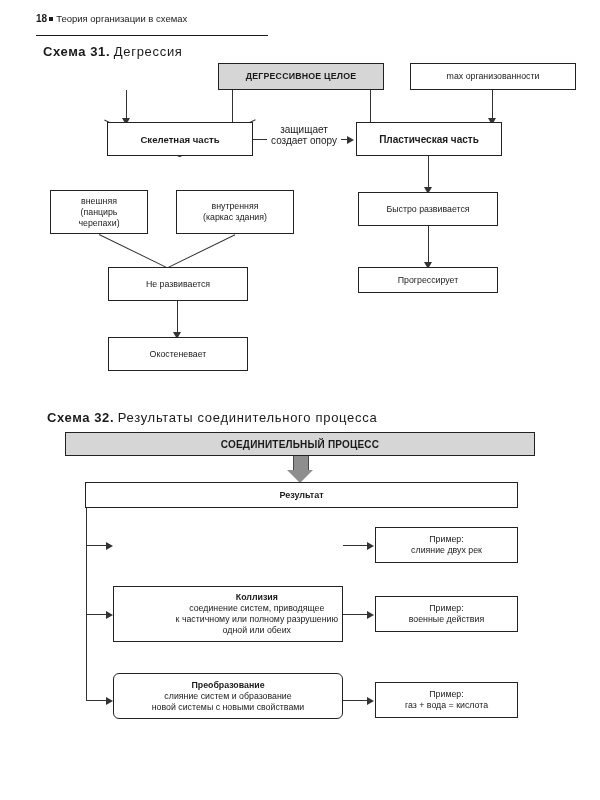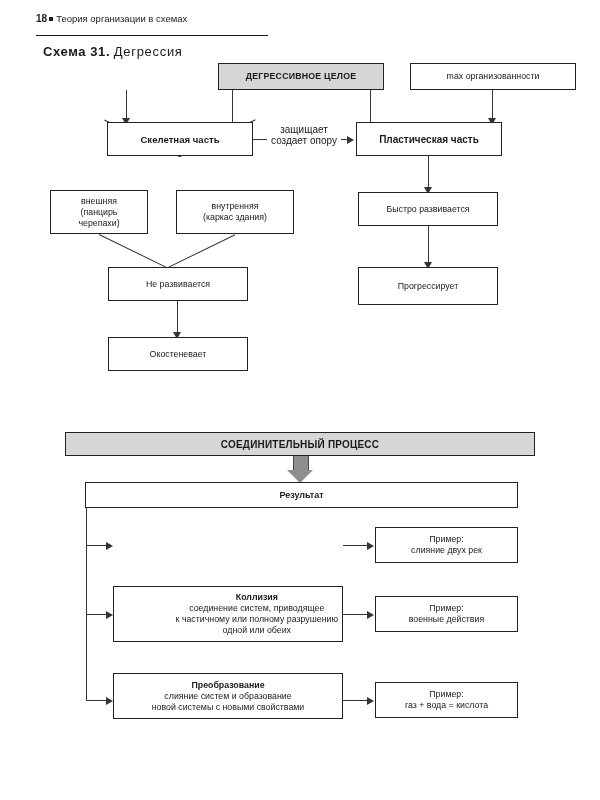--- a/index.html
+++ b/index.html
@@ -227,22 +227,26 @@
   <div class="node" style="left:108px; top:337px; width:140px; height:34px;">Окостеневает</div>
 
   <div class="ln v" style="left:428px; top:156px; height:36px;"></div>
   <div class="arrowhead down" style="left:424px; top:187px;"></div>
 
   <div class="node" style="left:358px; top:192px; width:140px; height:34px;">Быстро развивается</div>
 
   <div class="ln v" style="left:428px; top:226px; height:41px;"></div>
   <div class="arrowhead down" style="left:424px; top:262px;"></div>
 
-  <div class="node" style="left:358px; top:267px; width:140px; height:38px;">Прогрессирует</div>
-
+  <div class="node" style="left:358px; top:267px; width:140px; height:26px;">Прогрессирует</div>
+
+  <div class="caption" id="caption-32">
+    <span class="cap-num">Схема 32.</span>
+    <span class="cap-txt">Результаты  соединительного  процесса</span>
+  </div>
 
   <div class="node shaded" style="left:65px; top:432px; width:470px; height:24px; font-size:10px;">СОЕДИНИТЕЛЬНЫЙ ПРОЦЕСС</div>
 
   <div class="fat-arrow" style="left:287px; top:456px; width:26px; height:27px;">
     <div class="stem"></div>
     <div class="head"></div>
   </div>
 
   <div class="node strong" style="left:85px; top:482px; width:433px; height:26px; font-size:9px;">Результат</div>
 
@@ -276,21 +280,21 @@
   </div>
   <div class="ln h" style="left:343px; top:614px; width:27px;"></div>
   <div class="arrowhead right" style="left:367px; top:610.5px;"></div>
   <div class="node" style="left:375px; top:596px; width:143px; height:36px;">
     <div>
       <span class="sub">Пример:</span>
       <span class="sub">военные действия</span>
     </div>
   </div>
 
-  <div class="node strong" style="left:113px; top:673px; width:230px; height:46px; font-weight:normal;">
+  <div class="node strong" style="left:113px; top:673px; width:230px; height:46px; font-weight:normal;border-radius:6px;">
     <div>
       <span class="ttl">Преобразование</span>
       <span class="sub">слияние систем и образование</span>
       <span class="sub">новой системы с новыми свойствами</span>
     </div>
   </div>
   <div class="ln h" style="left:343px; top:700px; width:27px;"></div>
   <div class="arrowhead right" style="left:367px; top:696.5px;"></div>
   <div class="node" style="left:375px; top:682px; width:143px; height:36px;">
     <div>

